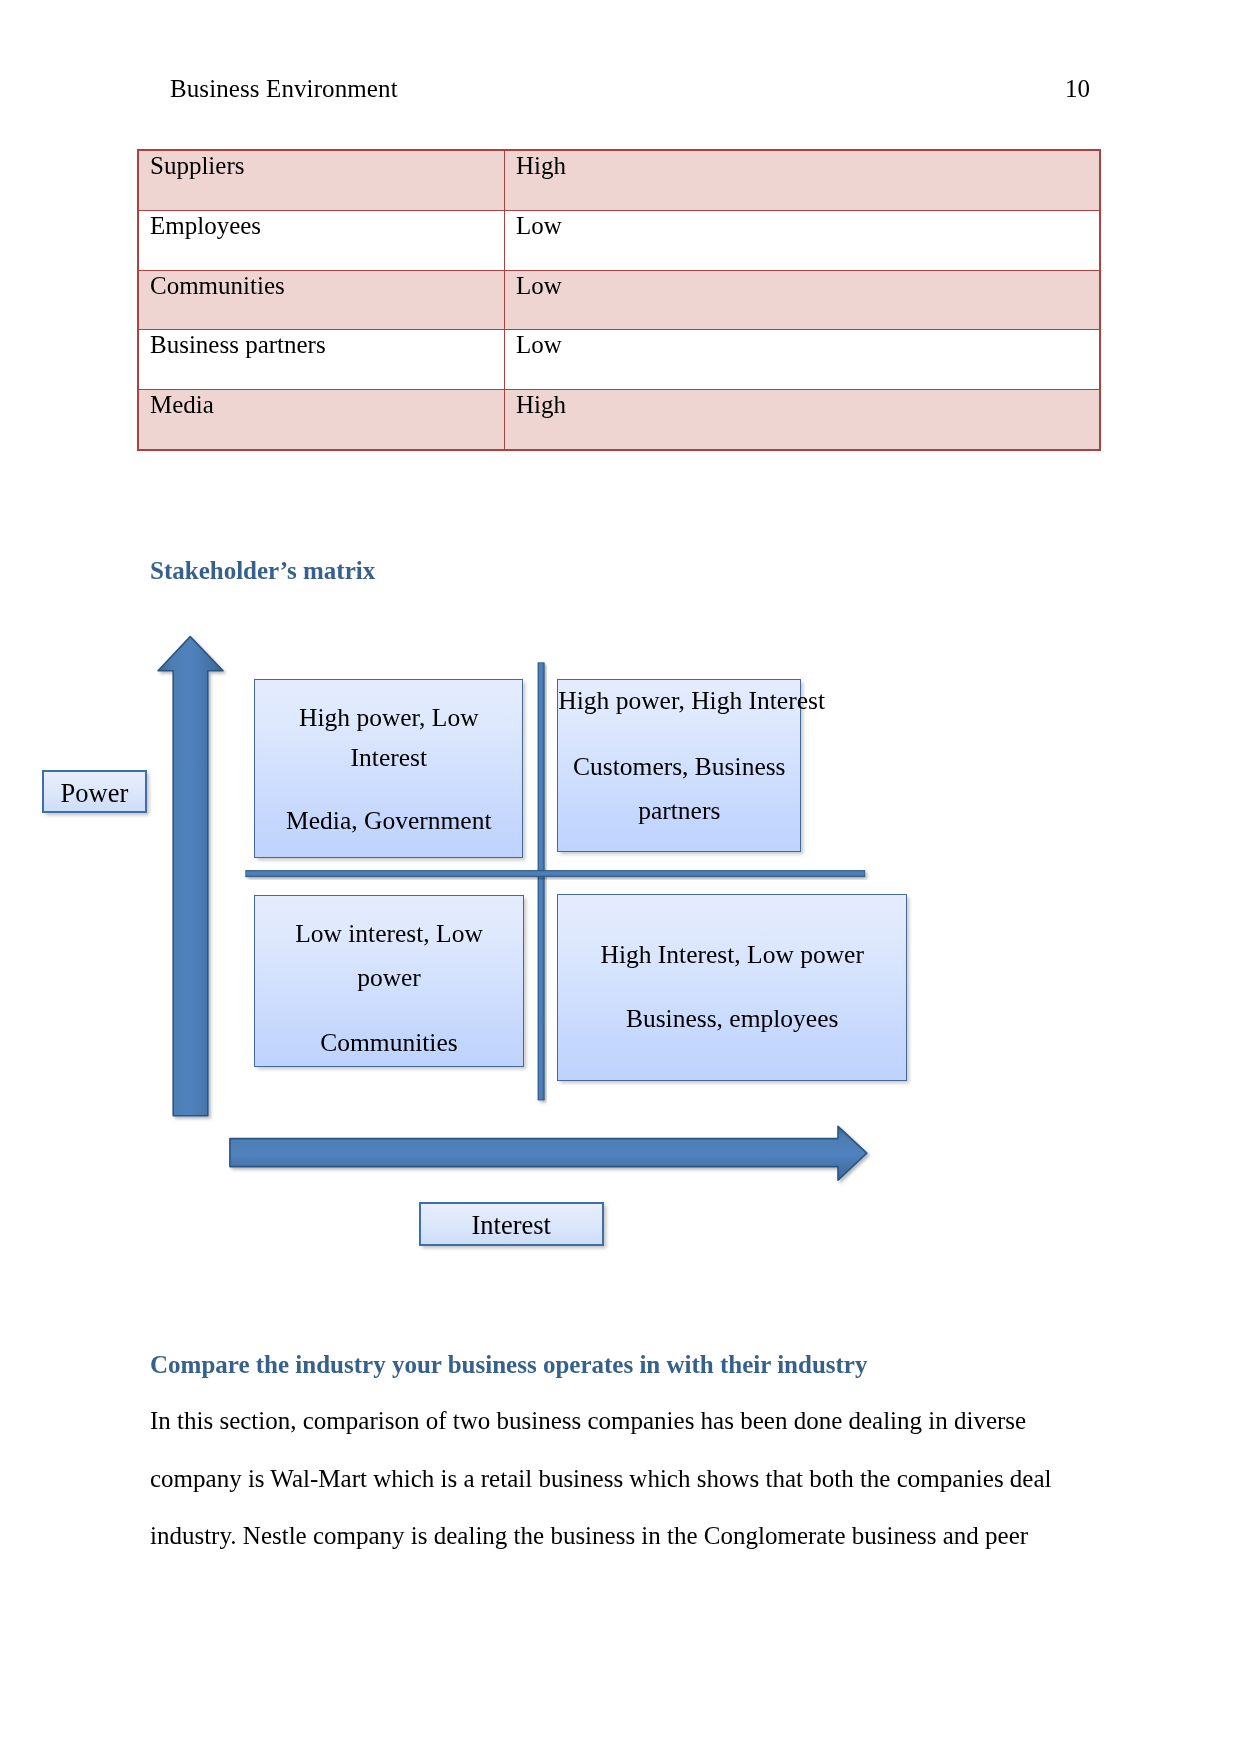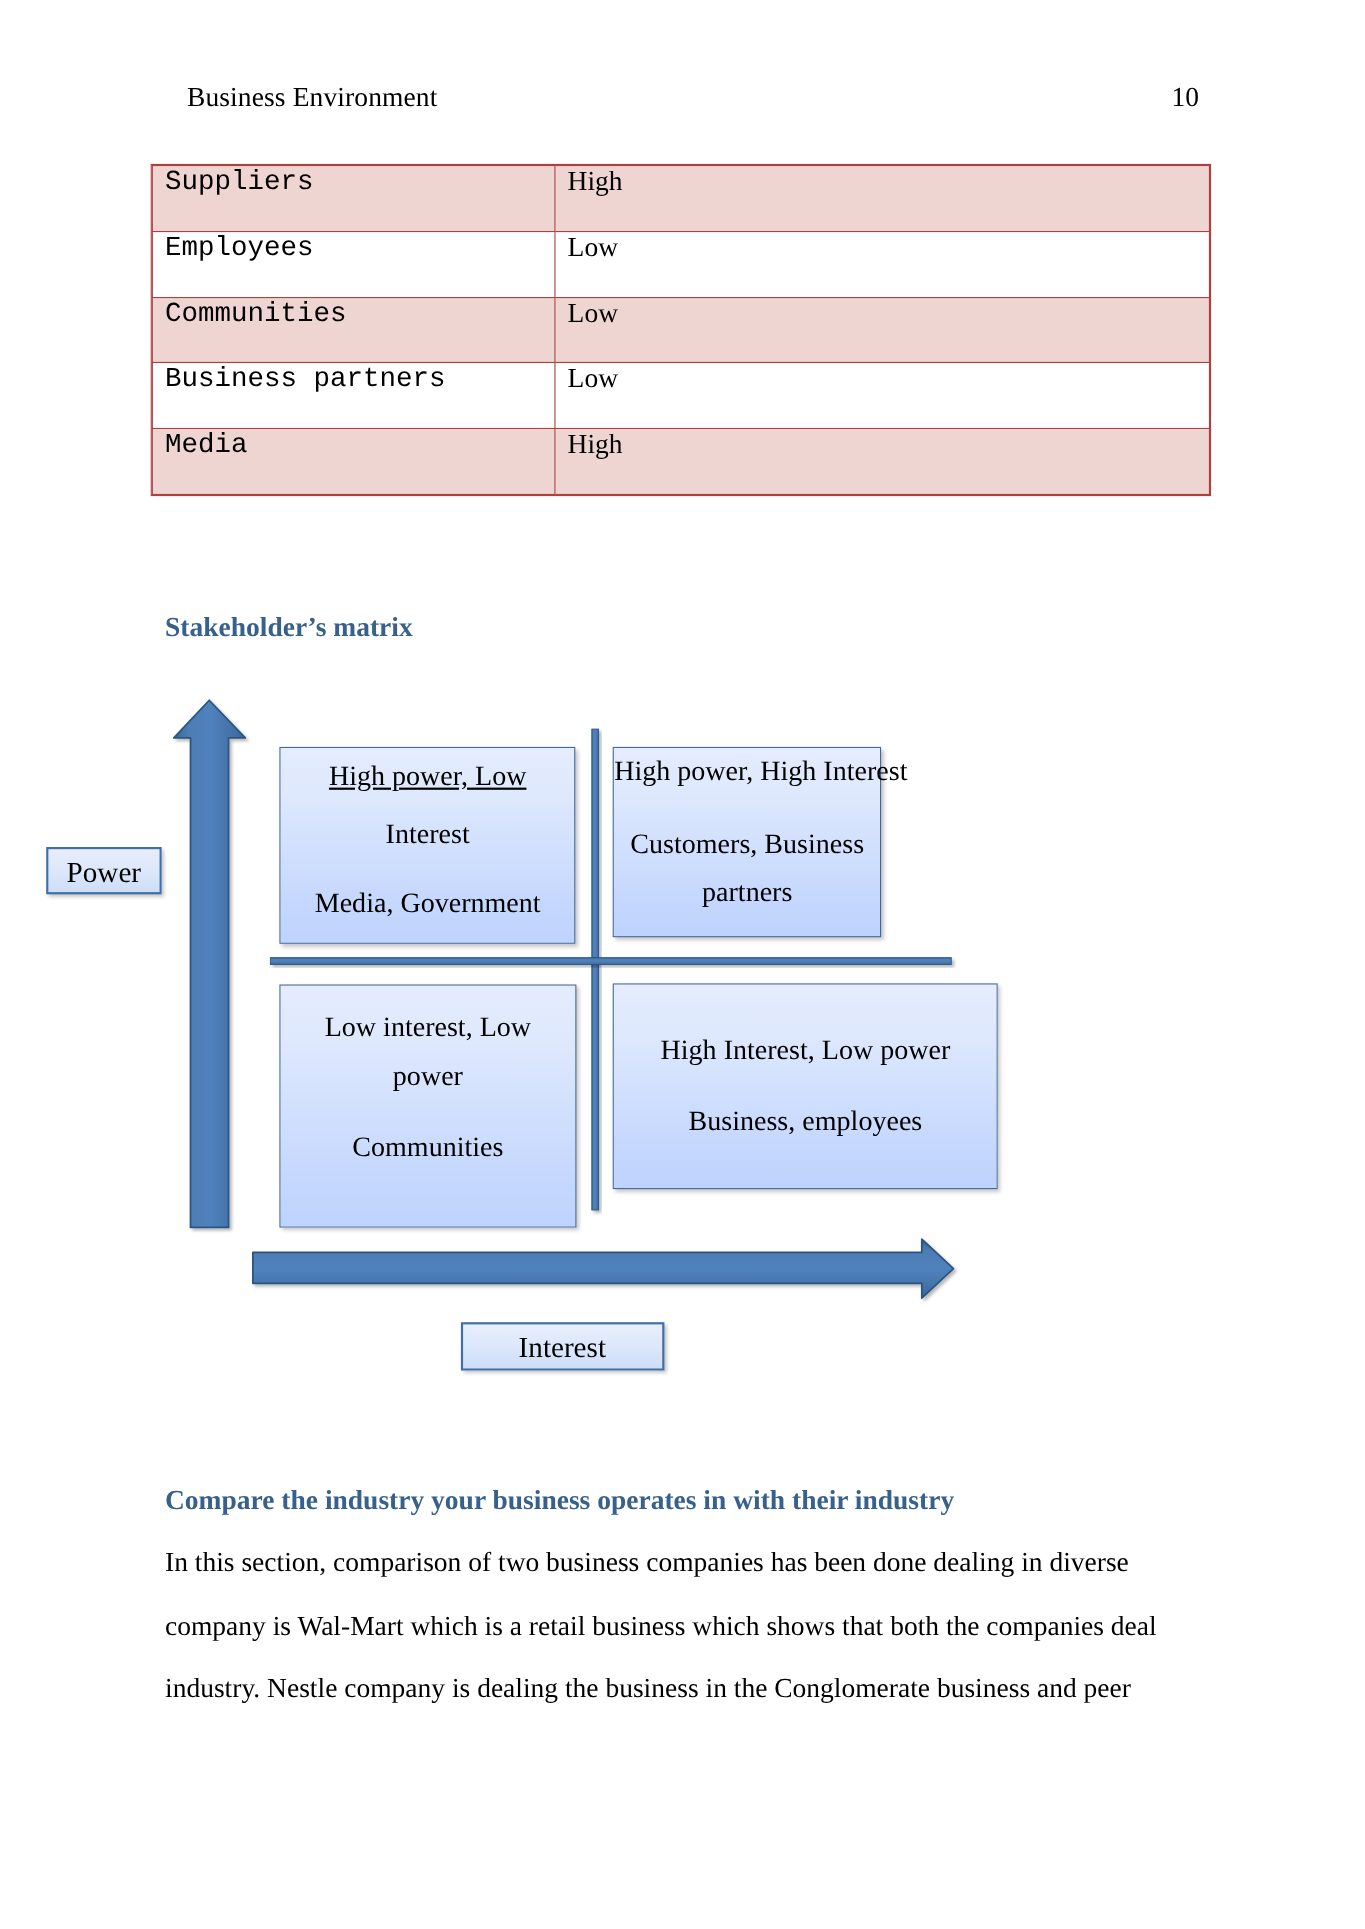--- a/index.html
+++ b/index.html
@@ -22,21 +22,21 @@
   .doc-header .title { letter-spacing:0.1px;margin-left:20px; }
 
   
   .tbl { position:absolute; left:138px; top:150px; width:962px;
     border-collapse:collapse; table-layout:fixed;
     outline:0.5px solid #ab4141; outline-offset:-0.8px; }
   .tbl td { border:1.6px solid #ab4141; font-size:25px; line-height:1;
     padding:0 0 0 11px; height:59.8px; vertical-align:top;
     box-sizing:border-box; }
   .tbl td .cw { display:block; padding-top:2px; }
-  .tbl td.c1 { width:366px;font-family:Liberation Mono, monospace; }
+  .tbl td.c1 { width:366px; }
   .tbl tr.shade td { background:#efd5d2; }
 
   
   .h-blue { position:absolute; font-weight:bold; color:#37618c; font-size:25px; }
 
   
   .diagram { position:absolute; left:0; top:0; width:1241px; height:1754px; }
 
   .qbox { position:absolute; box-sizing:border-box;
     border:1.8px solid #43699b;
@@ -141,32 +141,32 @@
       </g>
       <g filter="url(#shdw)">
         <rect x="538.0" y="662.8" width="6.2" height="437.2" fill="url(#vgrad)" stroke="#2b5480" stroke-width="0.8"></rect>
       </g>
       <g filter="url(#shdw)">
         <rect x="245.8" y="870.6" width="619.0" height="6.2" fill="url(#hgrad)" stroke="#2b5480" stroke-width="0.8"></rect>
       </g>
     </svg>
 
     <div class="qbox" style="left:254.3px; top:679.3px; width:269.0px; height:179.2px;">
-      <div class="qline" style="top:13px;text-decoration:underline;">High power, Low</div>
+      <div class="qline" style="top:25px;">High power, Low</div>
       <div class="qline" style="top:64.8px;">Interest</div>
       <div class="qline" style="top:127.7px;">Media, Government</div>
     </div>
 
     <div class="qbox" style="left:557.3px; top:678.8px; width:244px; height:173.0px;">
       <div class="qline" style="top:8.5px;">High power, High Interest</div>
       <div class="qline" style="top:73.8px;">Customers, Business</div>
       <div class="qline" style="top:118.3px;text-align:center;">partners</div>
     </div>
 
-    <div class="qbox" style="left:254.3px; top:894.9px; width:269.4px; height:221px;">
+    <div class="qbox" style="left:254.3px; top:894.9px; width:269.4px; height:172px;">
       <div class="qline" style="top:25.2px;">Low interest, Low</div>
       <div class="qline" style="top:69.1px;">power</div>
       <div class="qline" style="top:133.7px;">Communities</div>
     </div>
 
     <div class="qbox" style="left:557.2px; top:894.3px; width:350px; height:186.5px;">
       <div class="qline" style="top:46.3px;">High Interest, Low power</div>
       <div class="qline" style="top:110.3px;">Business, employees</div>
     </div>
 

